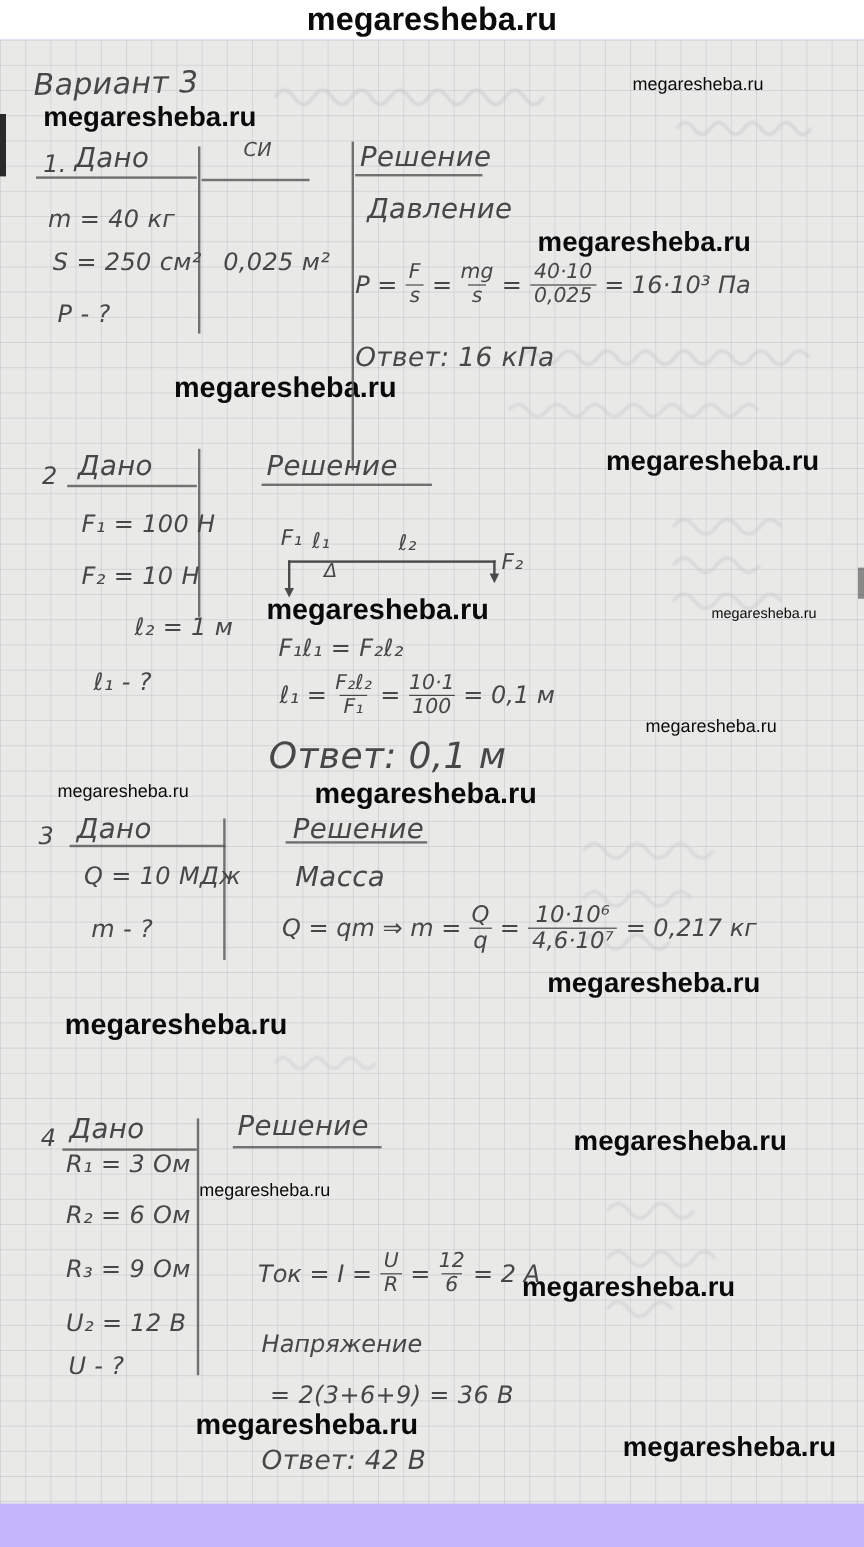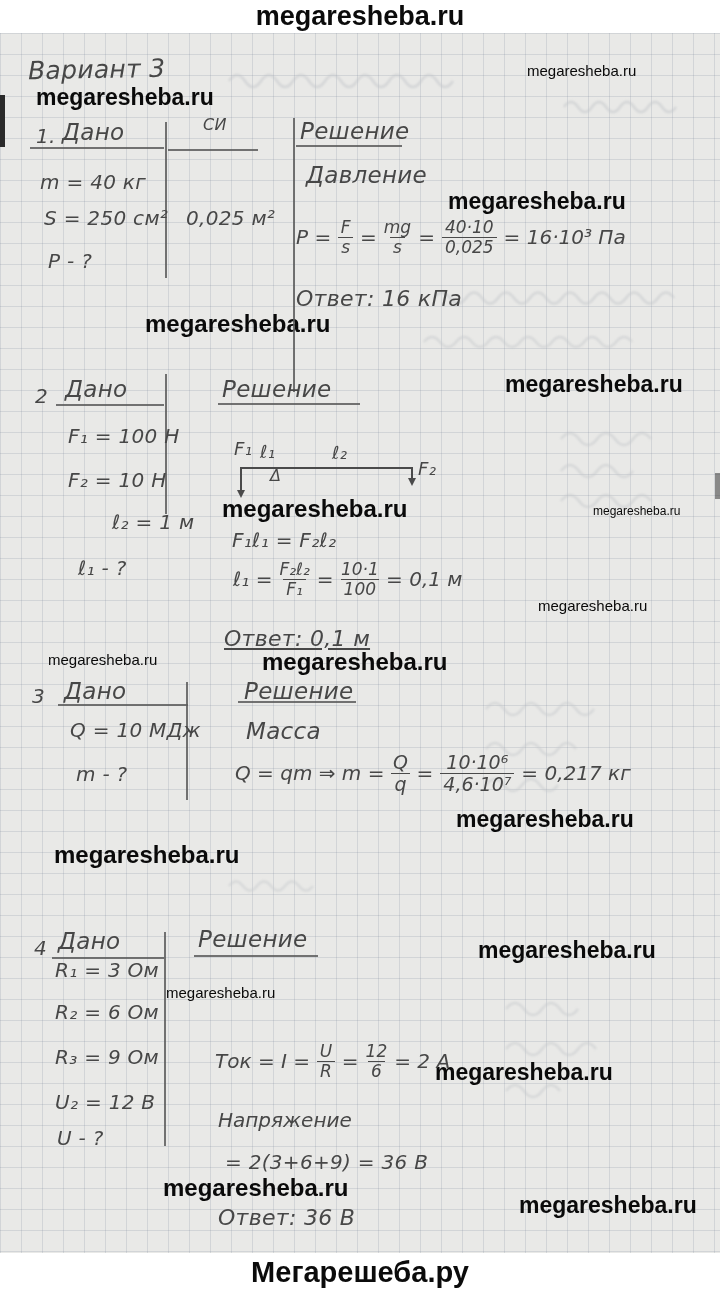--- a/index.html
+++ b/index.html
@@ -173,21 +173,21 @@
         <span class="den">F₁</span>
       </span>
     <span>=</span>
     <span class="frac">
         <span class="num">10·1</span>
         <span class="den">100</span>
       </span>
     <span>= 0,1 м</span>
   </div>
 
-  <div class="hw" style="left:224px;top:626px;font-size:22px;text-decoration:underline;">Ответ: 0,1 м</div>
+  <div class="hw" style="left:224px;top:613px;font-size:30px;">Ответ: 0,1 м</div>
 
   <div class="hw hw-md" style="left:32px;top:684px;">3</div>
   <div class="hw hw-lg" style="left:64px;top:678px;">Дано</div>
   <div class="rule hline" style="left:58px;top:704px;width:130px;"></div>
   <div class="rule vline" style="left:186px;top:682px;height:118px;"></div>
   <div class="hw hw-lg" style="left:244px;top:678px;">Решение</div>
   <div class="rule hline" style="left:238px;top:701px;width:118px;"></div>
 
   <div class="hw hw-md" style="left:70px;top:718px;">Q = 10 МДж</div>
   <div class="hw hw-md" style="left:76px;top:762px;">m - ?</div>
@@ -235,17 +235,16 @@
       </span>
     <span>= 2 А</span>
   </div>
 
   <div class="formula hw-md" style="left:218px;top:1108px;gap:18px;">
     <span>Напряжение</span>
   </div>
 
   <div class="hw hw-md" style="left:212px;top:1150px;margin-left:13px;">= 2(3+6+9) = 36 В</div>
 
-  <div class="hw" style="left:218px;top:1205px;font-size:22px;">Ответ: 36 В</div>
-
-  <div class="band bottom">Мегарешеба.ру</div>
+  <div class="hw" style="left:218px;top:1205px;font-size:22px;">Ответ: 42 В</div>
+
 
 </div>
 
 </body></html>

